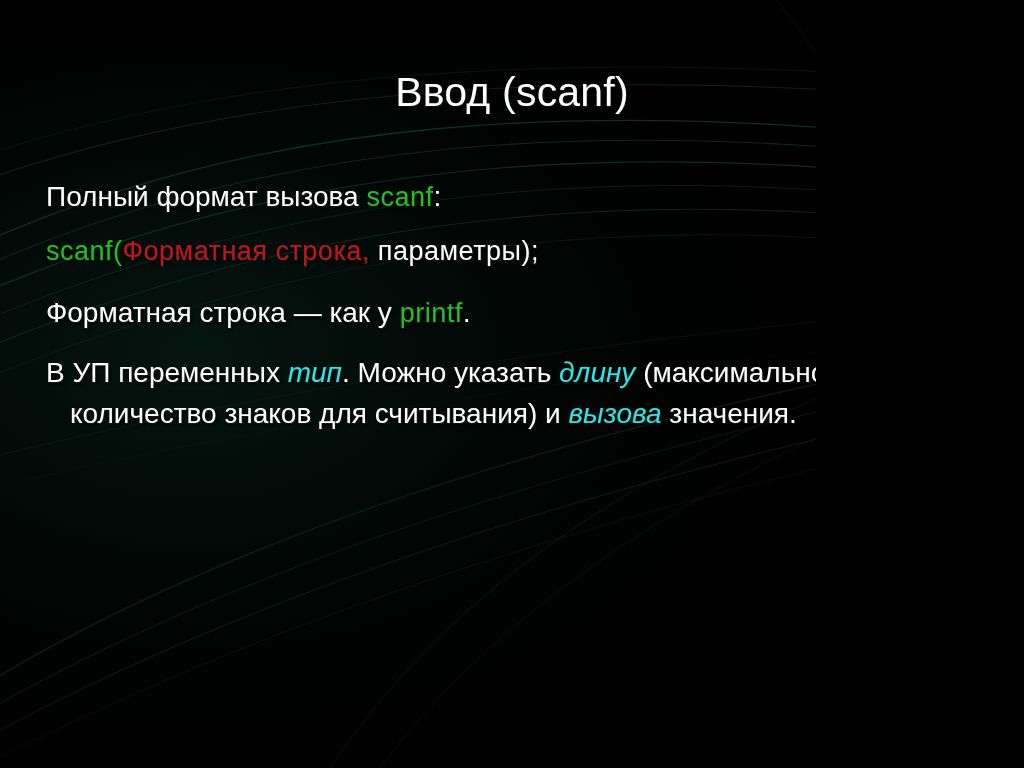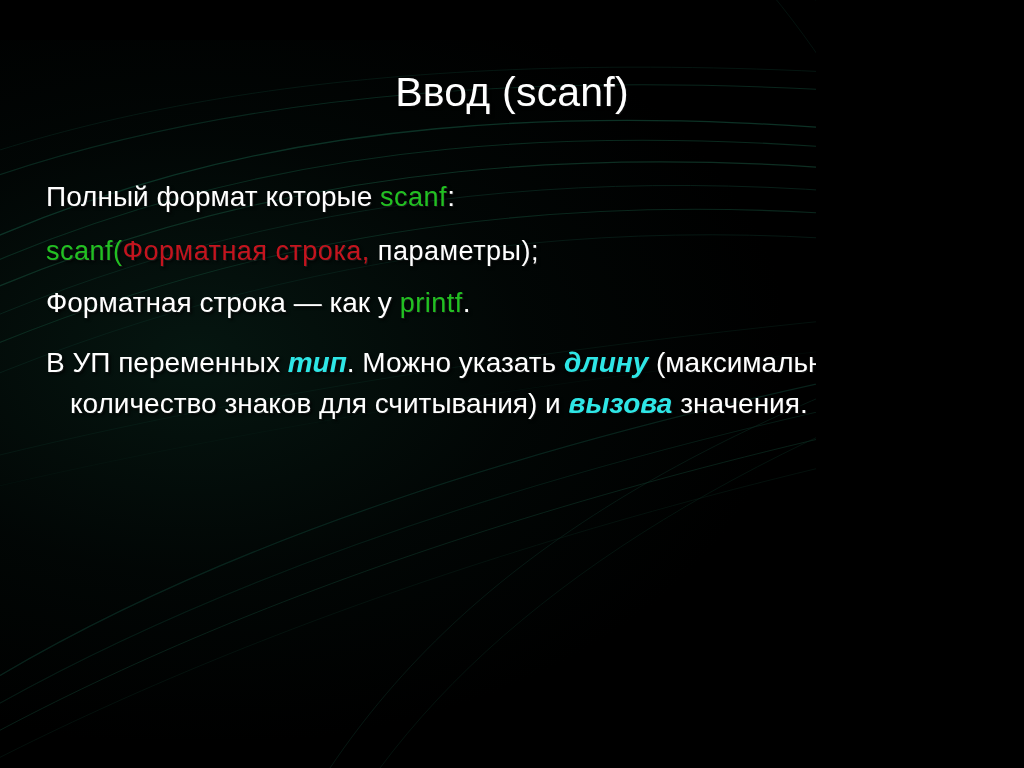--- a/index.html
+++ b/index.html
@@ -74,35 +74,35 @@
     margin: 0 0 12px 0;
     text-shadow: 2px 2px 3px rgba(0,0,0,0.95),
                  1px 1px 0 rgba(130,130,130,0.30);
     text-indent: 0;
   }
   .para.hang {
     padding-left: 24px;
     text-indent: -24px;
   }
   .para.codeline {
-    margin-bottom: 10px;
+    margin-bottom: 20px;
   }
   .para.gap-after {
     margin-bottom: 18px;
   }
 
   .mono {
     font-family: Liberation Sans, sans-serif;
     font-size: 27px;
     letter-spacing: 0.5px;
   }
   .c-green  { color: #22c022; }
   .c-red    { color: #c4141e; }
   .c-white  { color: #ffffff; }
-  .c-cyan   { color: #2ee6e6; font-style: italic; font-weight: bold; }
+  .c-cyan   { color: #2ee6e6; font-style: italic; font-weight: normal; }
 </style>
 </head>
 <body>
 
 <div id="slide">
 
   <div id="bg-glow"></div>
   <svg id="bg-decor" viewBox="0 0 1024 768" preserveAspectRatio="none">
     <g fill="none" stroke-linecap="round">
       <path d="M -60 250 C 230 110 560 80 1100 150" stroke="#12personally" stroke-width="0"></path>
@@ -130,21 +130,21 @@
       <path d="M 760 -20 C 880 120 960 300 1010 560" stroke="#0b2c22" stroke-width="1" opacity="0.4"></path>
       <path d="M 800 -20 C 920 130 985 310 1024 540" stroke="#09241b" stroke-width="0.9" opacity="0.35"></path>
     </g>
   </svg>
 
   <div id="title">Ввод (scanf)</div>
 
   <div id="body-block">
 
     <p class="para">
-      <span>Полный формат которые </span><span class="mono c-green">scanf</span><span class="c-white">:</span>
+      <span>Полный формат вызова </span><span class="mono c-green">scanf</span><span class="c-white">:</span>
     </p>
 
     <p class="para codeline">
       <span class="mono c-green">scanf(</span><span class="mono c-red">Форматная строка</span><span class="mono c-red">,</span><span class="mono c-white"> параметры);</span>
     </p>
 
 
     <p class="para gap-after">
       <span>Форматная строка — как у </span><span class="mono c-green">printf</span><span class="c-white">.</span>
     </p>

